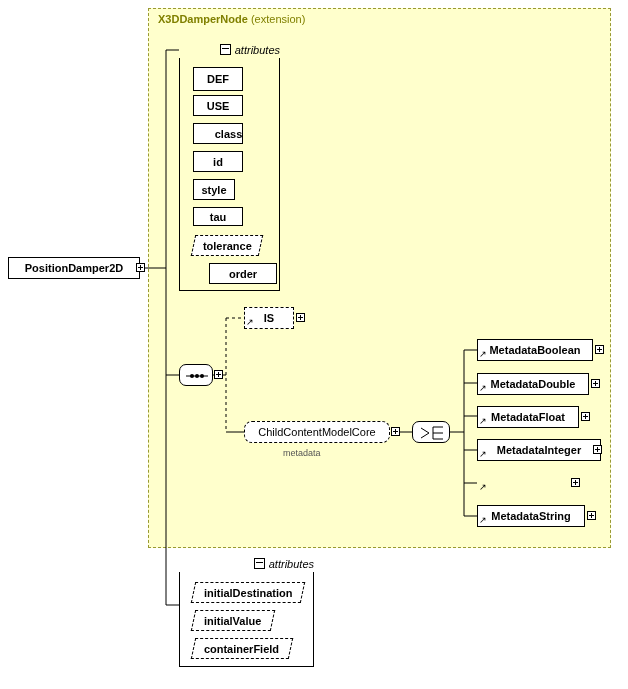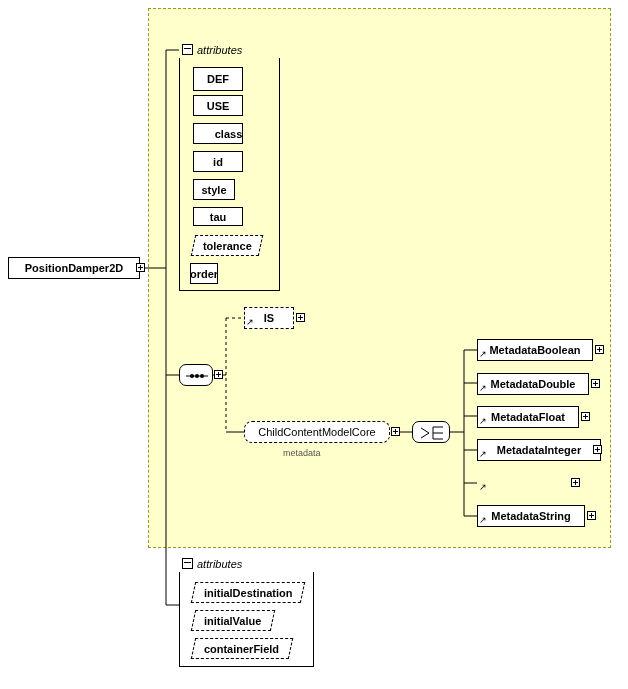--- a/index.html
+++ b/index.html
@@ -71,20 +71,21 @@
   .attrhdr {
     position: absolute;
     box-sizing: border-box;
     background: transparent;
     display: flex;
     align-items: center;
     font-size: 11px;
     font-style: italic;
     color: #000;
     white-space: nowrap;
+    justify-content: flex-end;
   }
   .boxglyph {
     display: inline-block;
     width: 9px;
     height: 9px;
     border: 1px solid #000;
     background: #fff;
     position: relative;
     margin-right: 4px;
     flex: none;
@@ -144,20 +145,24 @@
     color: #000;
     line-height: 1;
   }
 </style>
 </head>
 <body>
 
 <div id="canvas">
 
   <div class="region" style="left:148px; top:8px; width:463px; height:540px;"></div>
+  <div class="region-title" style="left:158px; top:13px;">
+    <span>X3DDamperNode</span>
+    <span class="ext">(extension)</span>
+  </div>
 
   <svg class="lines">
 
     <path d="M140,268 L166,268" stroke="#000" stroke-width="1" fill="none"></path>
 
     <path d="M166,50 L166,605" stroke="#000" stroke-width="1" fill="none"></path>
 
     <path d="M166,50 L179,50" stroke="#000" stroke-width="1" fill="none"></path>
 
     <path d="M166,375 L179,375" stroke="#000" stroke-width="1" fill="none"></path>
@@ -206,21 +211,21 @@
   </div>
   <div class="node bold" style="left:193px; top:179px; width:42px; height:21px;">
     <span>style</span>
   </div>
   <div class="node bold" style="left:193px; top:207px; width:50px; height:19px;">
     <span>tau</span>
   </div>
   <div class="node bold dashed skew" style="left:193px; top:235px; width:68px; height:21px;">
     <span>tolerance</span>
   </div>
-  <div class="node bold" style="left:190px; top:263px; width:28px; height:21px;">
+  <div class="node bold" style="left:209px; top:263px; width:68px; height:21px;">
     <span>order</span>
   </div>
 
   <div class="seq" style="left:179px; top:364px; width:34px; height:22px;">
     <svg width="34" height="22" viewBox="0 0 34 22">
       <line x1="6" y1="11" x2="28" y2="11" stroke="#000" stroke-width="1"></line>
       <circle cx="12" cy="11" r="2" fill="#000"></circle>
       <circle cx="17" cy="11" r="2" fill="#000"></circle>
       <circle cx="22" cy="11" r="2" fill="#000"></circle>
     </svg>

